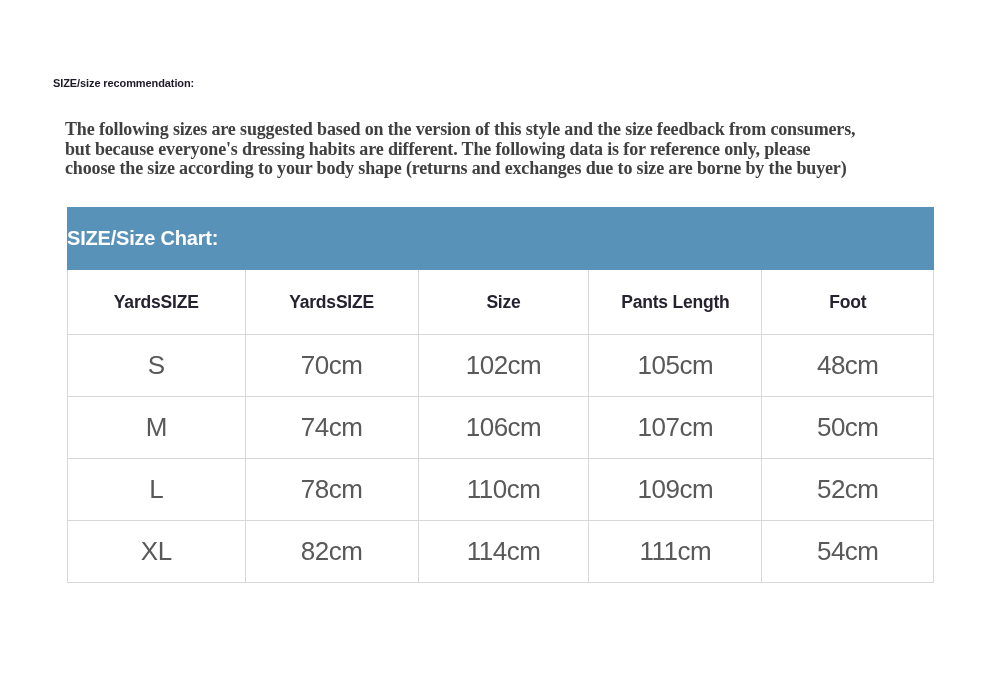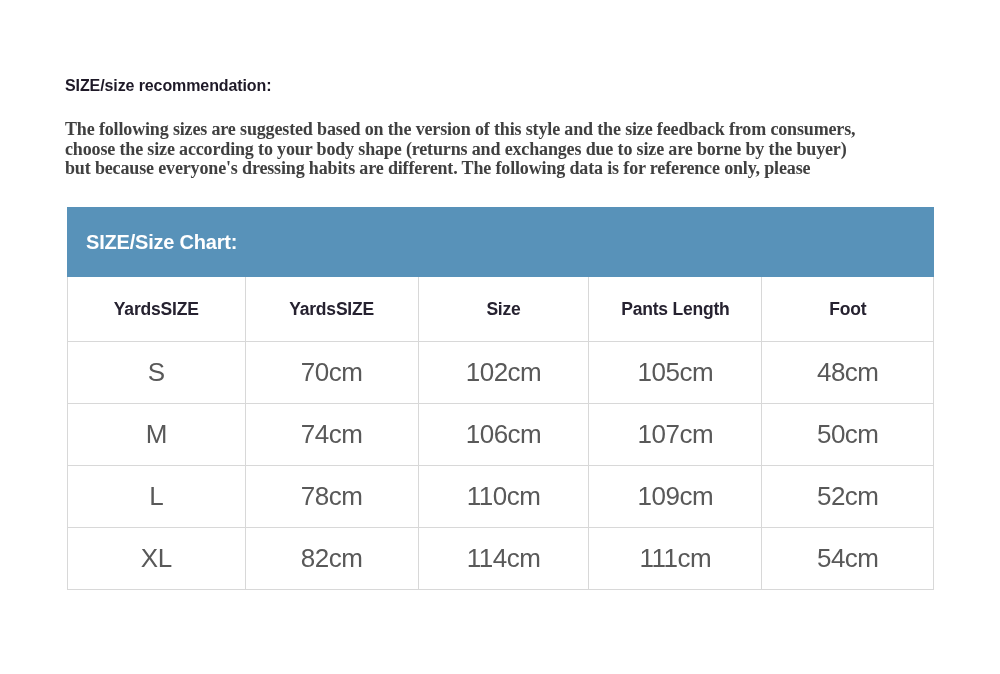--- a/index.html
+++ b/index.html
@@ -10,23 +10,23 @@
   }
   .page {
     position: relative;
     width: 1000px;
     height: 674px;
     background: #ffffff;
     overflow: hidden;
   }
   .heading {
     position: absolute;
-    left: 65px;
+    left: 53px;
     top: 77px;
-    font-size: 16px;
+    font-size: 11px;
     font-weight: bold;
     color: #1e1927;
     letter-spacing: -0.1px;
   }
   .para {
     position: absolute;
     left: 65px;
     top: 120px;
     width: 880px;
     font-size: 18px;
@@ -36,25 +36,24 @@
     letter-spacing: -0.15px;
     font-family: Liberation Serif, serif;
   }
   .size-chart {
     position: absolute;
     left: 67px;
     top: 207px;
     width: 867px;
   }
   .title-bar {
-    height: 70px;
+    height: 63px;
     background: #5892b9;
     display: flex;
     align-items: center;
-    padding-left: 19px;
     box-sizing: border-box;
   }
   .title-bar .title-text {
     color: #ffffff;
     font-weight: bold;
     font-size: 20px;
     letter-spacing: -0.2px;
   }
   table.size-table {
     width: 100%;
@@ -93,22 +92,22 @@
 </style>
 </head>
 <body>
 
 <div class="page">
 
   <div class="heading">SIZE/size recommendation:</div>
 
   <div class="para">
     <div>The following sizes are suggested based on the version of this style and the size feedback from consumers,</div>
+    <div>but because everyone's dressing habits are different. The following data is for reference only, please</div>
     <div>choose the size according to your body shape (returns and exchanges due to size are borne by the buyer)</div>
-    <div>but because everyone's dressing habits are different. The following data is for reference only, please</div>
   </div>
 
   <div class="size-chart">
     <div class="title-bar" style="background: rgb(88, 146, 185);">
       <span class="title-text">SIZE/Size Chart:</span>
     </div>
     <table class="size-table">
       <colgroup>
         <col class="c1">
           <col class="c2">

